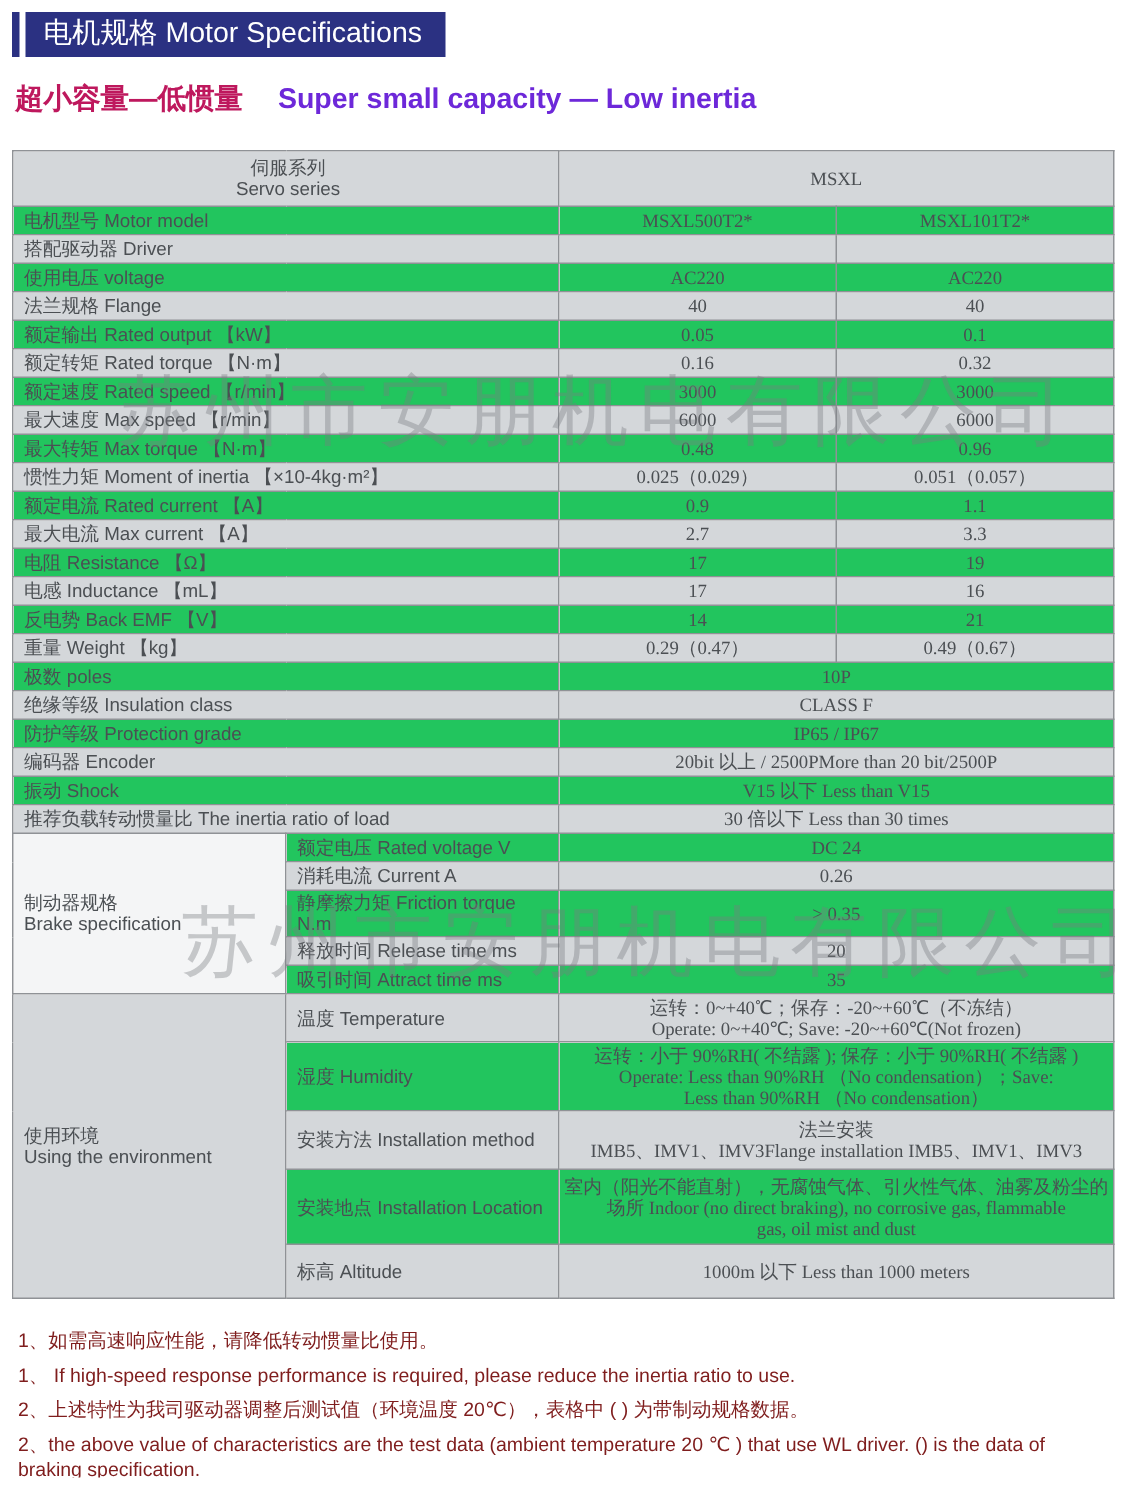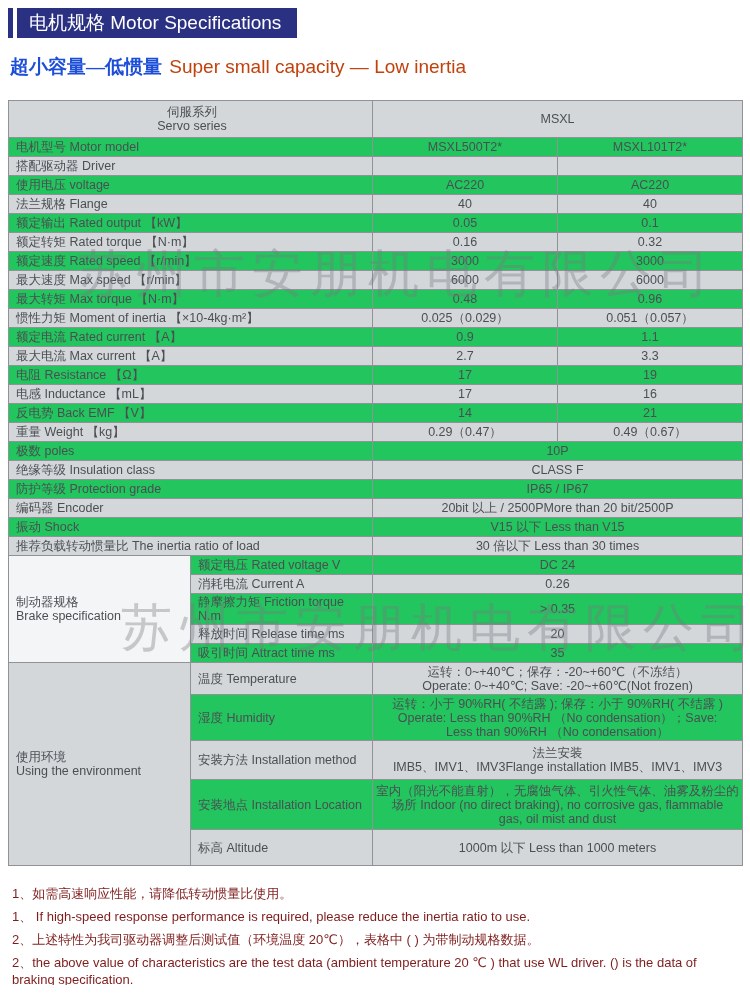--- a/index.html
+++ b/index.html
@@ -12,35 +12,35 @@
   .page { position:relative; width:750px; height:985px; padding:8px; overflow:hidden; }
 
   
   .titlebar { display:flex; align-items:stretch; height:30px; }
   .title-stripe { width:5px; background:#2b3182; }
   .title-gap { width:4px; }
   .title-block { background:#2b3182; color:#ffffff; font-size:19px; line-height:30px; padding:0 16px 0 12px; white-space:nowrap; }
 
   
   .subtitle { margin:16px 0 0 2px; font-size:19px; line-height:26px; white-space:nowrap; }
-  .subtitle .zh { color:#1d4ed8; font-weight:bold;font-family:Liberation Serif, serif; }
-  .subtitle .en { color:#c2410c; margin-left:2px; }
+  .subtitle .zh { color:#be185d; font-weight:bold; }
+  .subtitle .en { color:#6d28d9; margin-left:18px;font-weight:bold; }
 
   
   table.spec { border-collapse:collapse; table-layout:fixed; width:734px; margin-top:20px;
                border:1px solid #6f7276; }
   table.spec td { border:1px solid #8f9296; font-size:12.5px; overflow:hidden; }
   tbody tr { height:19px; }
   tr.hdr { height:37px; }
   tr.shade > td { background:#d4d7da; }
   tr.plain > td { background:#22c55e; }
   td.gcell { background:#f4f5f6 !important; }
   td.gcell.gshade { background:#d4d7da !important; }
   td.lbl { text-align:left; padding:1px 4px 1px 7px; white-space:pre-line; line-height:14px; }
-  td.val { text-align:center; padding:1px 3px; white-space:pre-line; line-height:14px; }
+  td.val { text-align:center; padding:1px 3px; white-space:pre-line; line-height:14px;font-family:Liberation Serif, serif; }
   td.center { text-align:center; }
   td.series { font-size:13px; }
   tr.env-r0 { height:32px; } tr.env-r1 { height:46px; } tr.env-r2 { height:39px; }
   tr.env-r3 { height:50px; } tr.env-r4 { height:36px; }
 
   
   .wm { position:absolute; white-space:nowrap; font-size:51px; letter-spacing:7px;
         color:rgba(120,124,128,0.38); pointer-events:none; z-index:5;margin-left:16px; }
   .wm1 { left:62px; top:240px; }
   .wm2 { left:105px; top:594px; }

